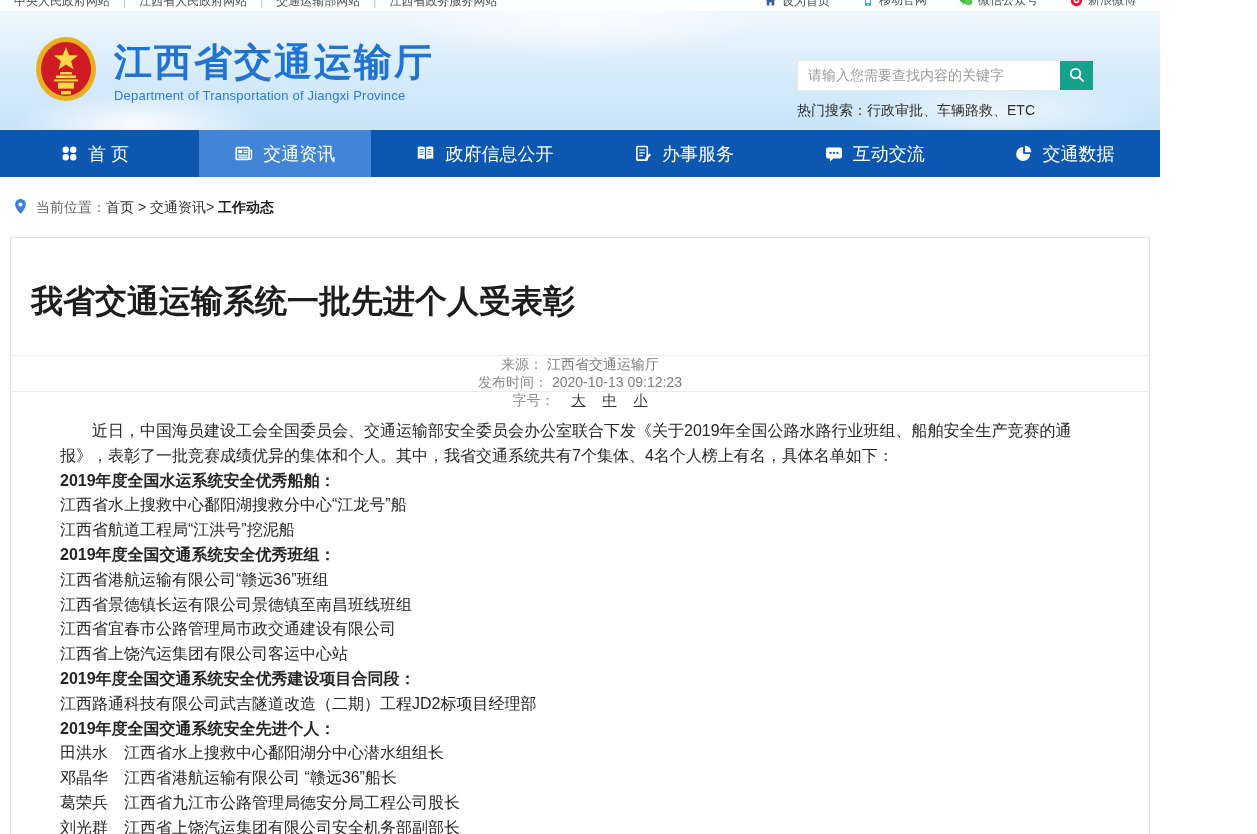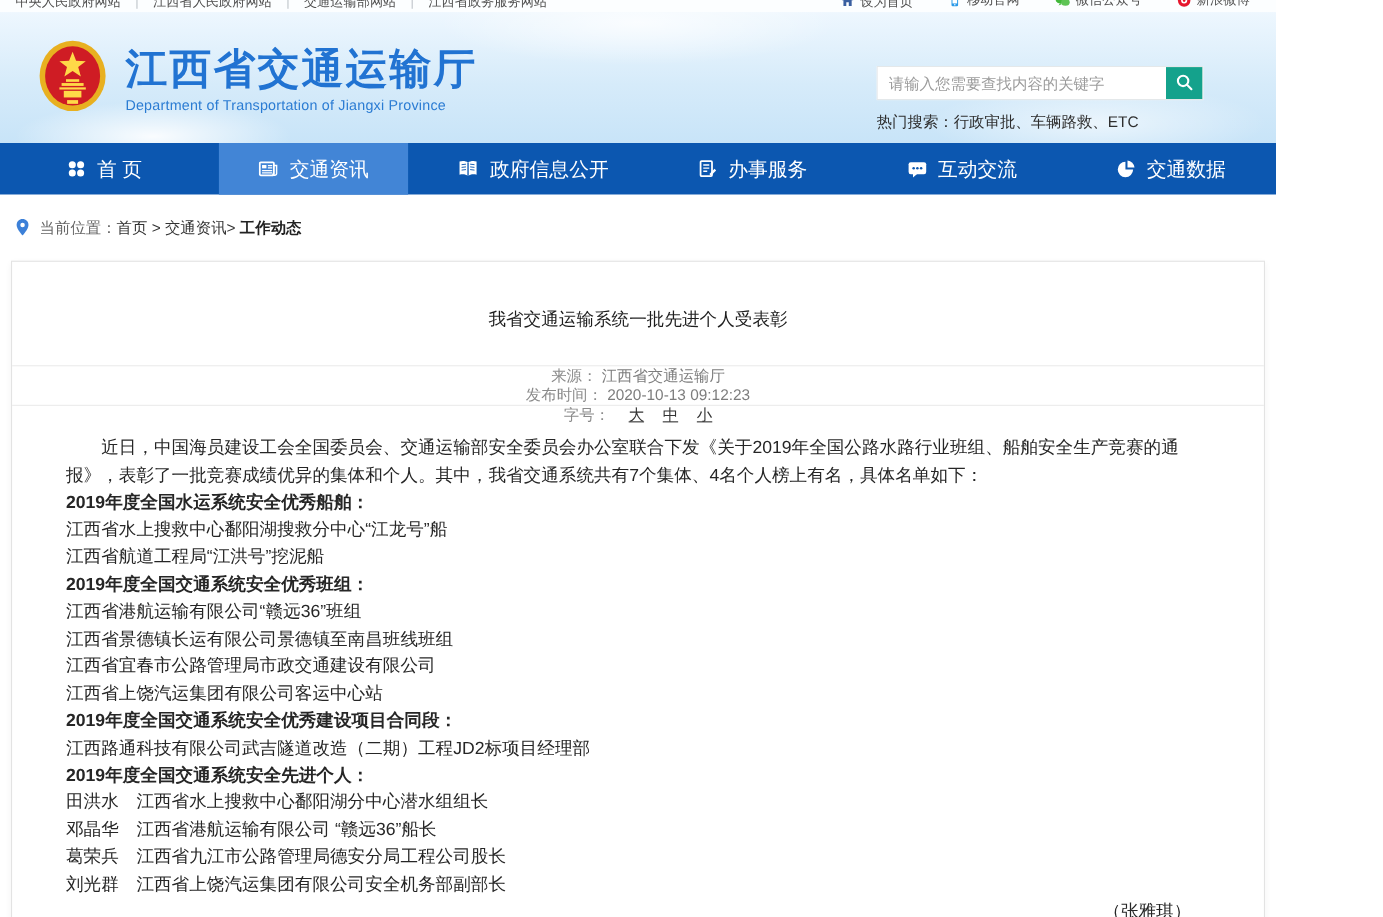--- a/index.html
+++ b/index.html
@@ -23,21 +23,21 @@
       radial-gradient(ellipse 220px 50px at 86% 85%, rgba(255,255,255,.6), transparent 70%),
       linear-gradient(180deg,#eef7fe 0%, #d6ebfa 55%, #c8e4f8 100%);
   }
   .brand { position:absolute; left:34px; top:24px; display:flex; align-items:center; }
   .brand-text { margin-left:16px; }
   .site-title { font-size:38px; font-weight:bold; color:#2173d2; letter-spacing:2px; line-height:1.12; }
   .site-subtitle { font-size:13px; color:#2b7cd3; margin-top:4px; letter-spacing:.2px; }
 
   .search-area { position:absolute; right:66px; top:49px; width:297px; }
   .search-row { display:flex; height:31px; border:1px solid #e4e8ea; background:#fff; }
-  .search-input { flex:1; border:none; outline:none; padding:0 10px; font-size:14px; color:#333; font-family:Liberation Sans, sans-serif; }
+  .search-input { flex:1; border:none; outline:none; padding:0 10px; font-size:14px; color:#333; font-family:Liberation Serif, serif; }
   .search-input::placeholder { color:#9c9c9c; }
   .search-btn { width:33px; background:#14a28c; border:none; display:flex; align-items:center; justify-content:center; cursor:pointer; }
   .hot-search { margin-top:11px; font-size:14px; color:#2e2e2e; }
   .hot-search a { color:#2e2e2e; text-decoration:none; }
 
   
   .nav { display:flex; height:47px; background:#0c57b0; }
   .nav-item { flex:1; display:flex; justify-content:center; cursor:pointer; }
   .nav-pill { display:flex; align-items:center; gap:10px; padding:0 36px; height:100%; color:#fff; font-size:18px; white-space:nowrap; }
   .nav-item.active .nav-pill { background:#4285d6; }
@@ -45,21 +45,21 @@
 
   
   .breadcrumb { display:flex; align-items:center; padding:21px 0 19px 14px; font-size:14px; color:#555; background:#fff; }
   .crumb-label { margin-left:9px; color:#666; }
   .crumb-link { color:#333; text-decoration:none; }
   .crumb-sep { color:#333; white-space:pre; }
   .crumb-current { font-weight:bold; color:#222; }
 
   
   .article-box { margin:0 10px; background:#fff; border:1px solid #e3e3e3; box-shadow:0 2px 6px rgba(0,0,0,.05); min-height:610px; }
-  .article-title { text-align:center; font-size:16px; font-weight:normal; color:#1d1d1d; padding:42px 20px 31px; }
+  .article-title { text-align:left; font-size:32px; font-weight:bold; color:#1d1d1d; padding:42px 20px 31px; }
   .meta-row { display:flex; align-items:center; border-top:1px solid #ececec; border-bottom:1px solid #ececec; height:37px; padding:0 20px; font-size:14px; color:#8b8b8b;flex-direction:column; }
   .meta-left { flex:1; } .meta-center { flex:0 1 auto; } .meta-right { flex:1; text-align:right; }
   .meta-val { color:#7d7d7d; }
   .fs-option { color:#333; margin-left:17px; cursor:pointer; }
   .article-body { padding:27px 66px 0 49px; font-size:16px; line-height:24.8px; color:#262626; }
   .article-body p { margin:0; }
   .article-body p.indent { text-indent:2em; }
   .article-body p.bold { font-weight:bold; }
   .signature { text-align:right; }
 </style>

